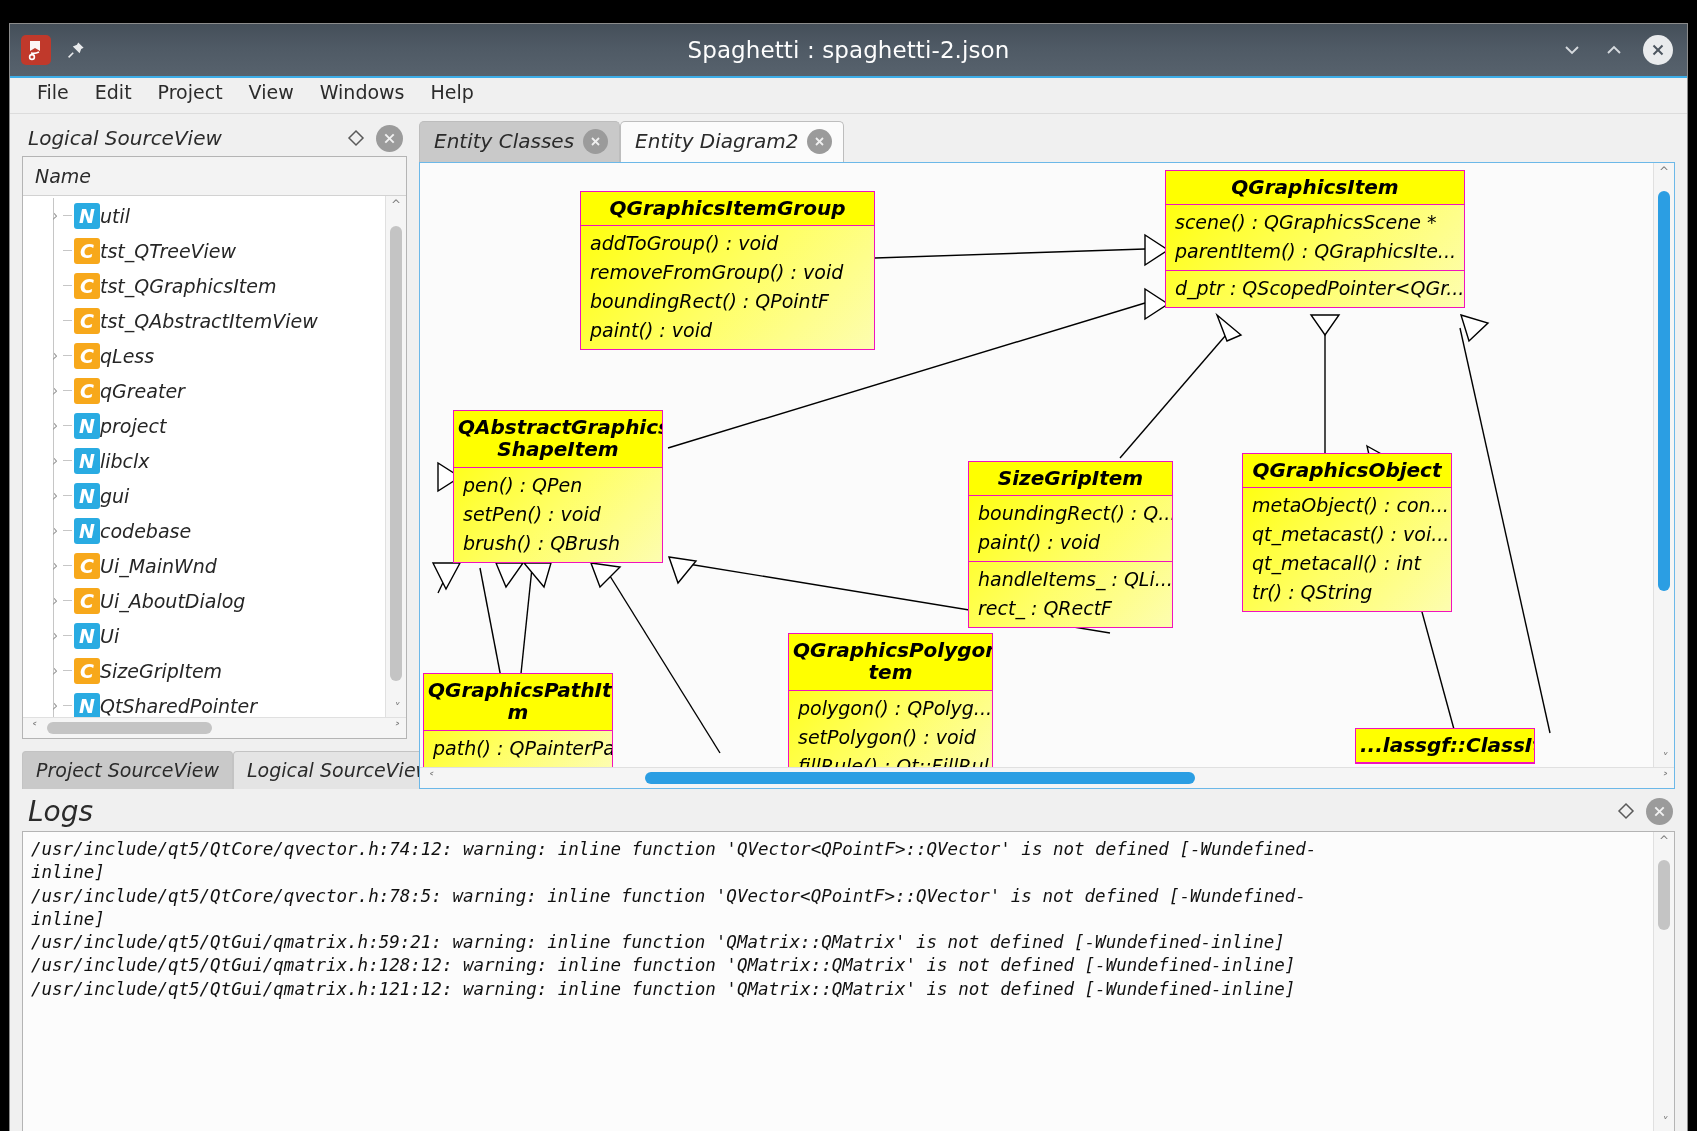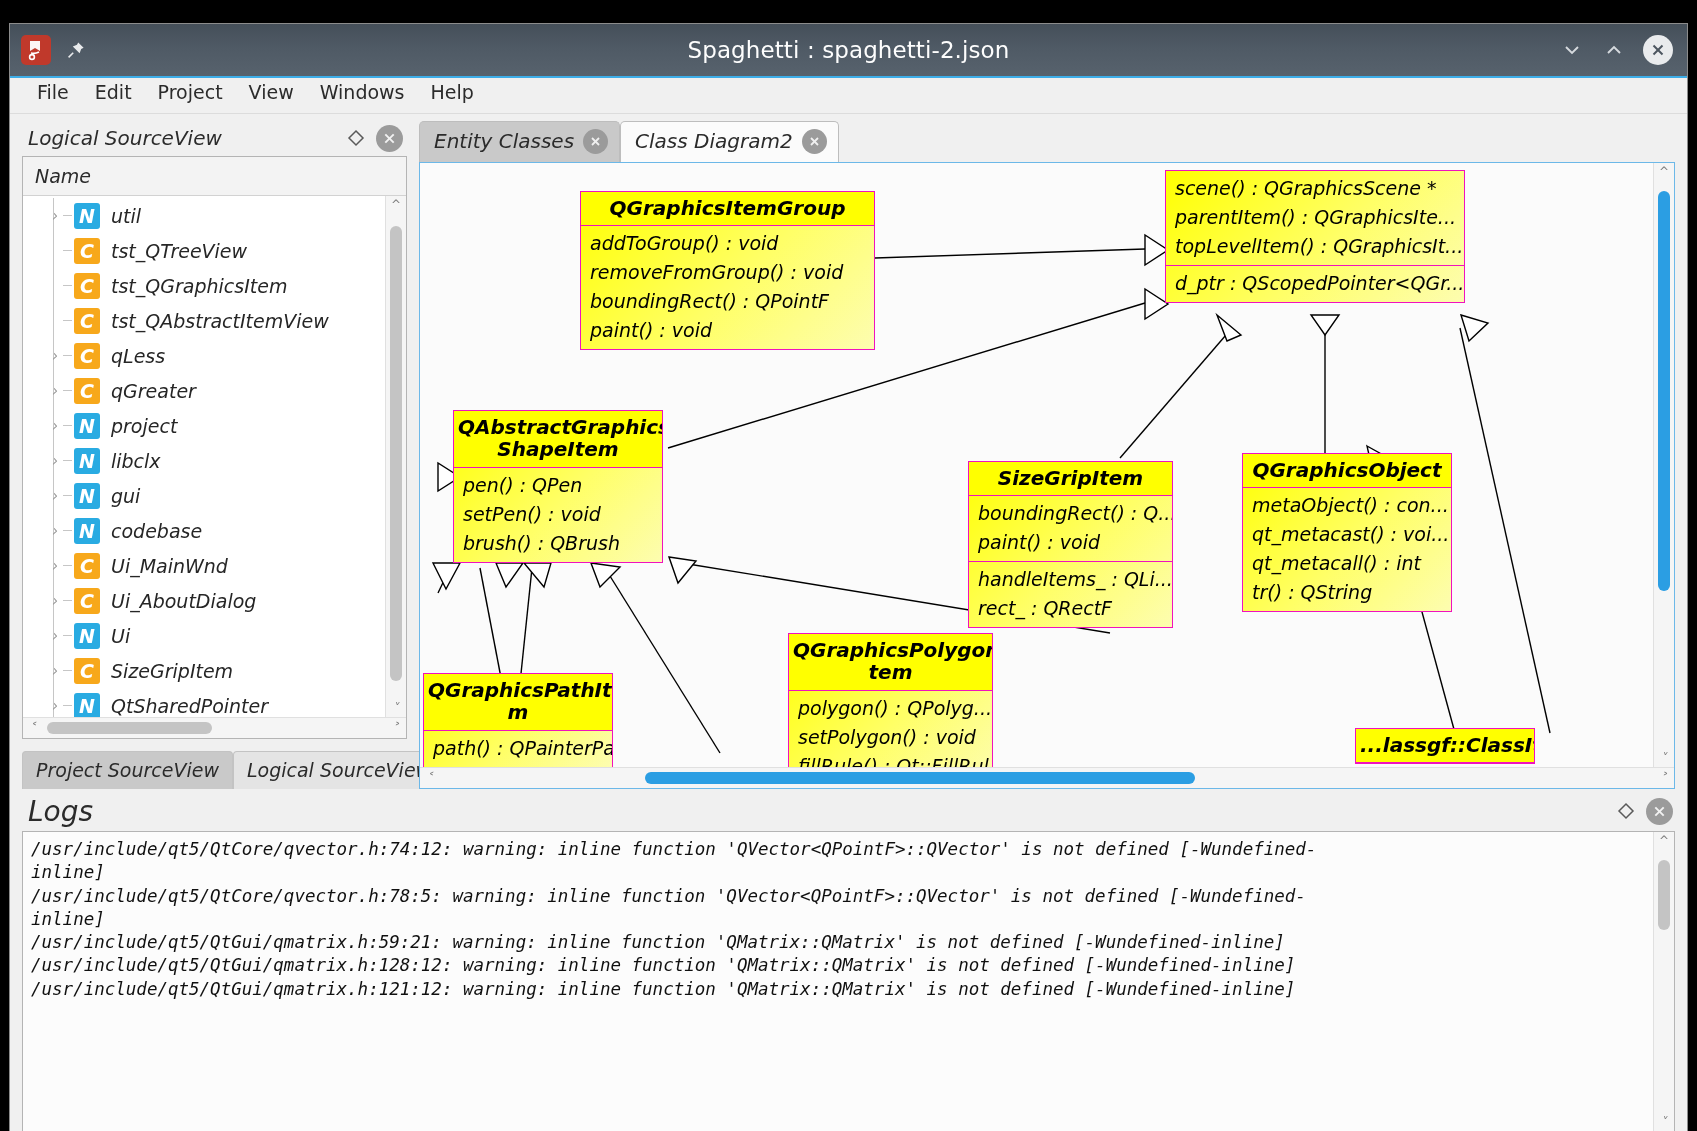--- a/index.html
+++ b/index.html
@@ -146,21 +146,21 @@
   .tree-icon {
     width: 26px; height: 26px; flex: 0 0 26px;
     border-radius: 3px;
     display: flex; align-items: center; justify-content: center;
     color: #fff; font-size: 19px; font-weight: 700;
     font-family: "DejaVu Sans", sans-serif;
     margin-left: 2px;
   }
   .icon-N { background: #29abe2; }
   .icon-C { background: #f7a81b; }
-  .tree-label { font-size: 19px; color: #262626; margin-left: 11px; white-space: nowrap; }
+  .tree-label { font-size: 19px; color: #262626; white-space: nowrap; }
 
   
   .vscroll {
     flex: 0 0 20px; background: #f5f5f5;
     border-left: 1px solid #e0e0e0;
     display: flex; flex-direction: column; align-items: center;
     position: relative;
   }
   .vscroll .arrow { height: 18px; color: #7d7d7d; font-size: 12px; display:flex;align-items:center;justify-content:center;}
   .vscroll .thumb {
@@ -483,21 +483,21 @@
           <div class="diag-tab">
             <span>Entity Classes</span>
             <span class="tab-x">
               <svg width="15" height="15" viewBox="0 0 15 15">
                   <line x1="4" y1="4" x2="11" y2="11" stroke="currentColor" stroke-width="1.8"></line>
                   <line x1="11" y1="4" x2="4" y2="11" stroke="currentColor" stroke-width="1.8"></line>
                 </svg>
             </span>
           </div>
           <div class="diag-tab active">
-            <span>Class Diagram2</span>
+            <span>Entity Diagram2</span>
             <span class="tab-x">
               <svg width="15" height="15" viewBox="0 0 15 15">
                   <line x1="4" y1="4" x2="11" y2="11" stroke="currentColor" stroke-width="1.8"></line>
                   <line x1="11" y1="4" x2="4" y2="11" stroke="currentColor" stroke-width="1.8"></line>
                 </svg>
             </span>
           </div>
         </div>
 
         <div class="canvas-frame">
@@ -545,24 +545,24 @@
             <div class="uml" style="left: 160px; top: 28px; width: 295px;">
                   <div class="uml-title">QGraphicsItemGroup</div>
                   <div class="uml-sec">
                     <div class="uml-line">addToGroup() : void</div>
                     <div class="uml-line">removeFromGroup() : void</div>
                     <div class="uml-line">boundingRect() : QPointF</div>
                     <div class="uml-line">paint() : void</div>
                   </div>
                 </div>
                 <div class="uml" style="left: 745px; top: 7px; width: 300px;">
+                  <div class="uml-title">QGraphicsItem</div>
                   <div class="uml-sec">
                     <div class="uml-line">scene() : QGraphicsScene *</div>
                     <div class="uml-line">parentItem() : QGraphicsIte...</div>
-                    <div class="uml-line">topLevelItem() : QGraphicsIt...</div>
                   </div>
                   <div class="uml-sec">
                     <div class="uml-line">d_ptr : QScopedPointer&lt;QGr...</div>
                   </div>
                 </div>
                 <div class="uml" style="left: 33px; top: 247px; width: 210px;">
                   <div class="uml-title">QAbstractGraphics
 ShapeItem</div>
                   <div class="uml-sec">
                     <div class="uml-line">pen() : QPen</div>

